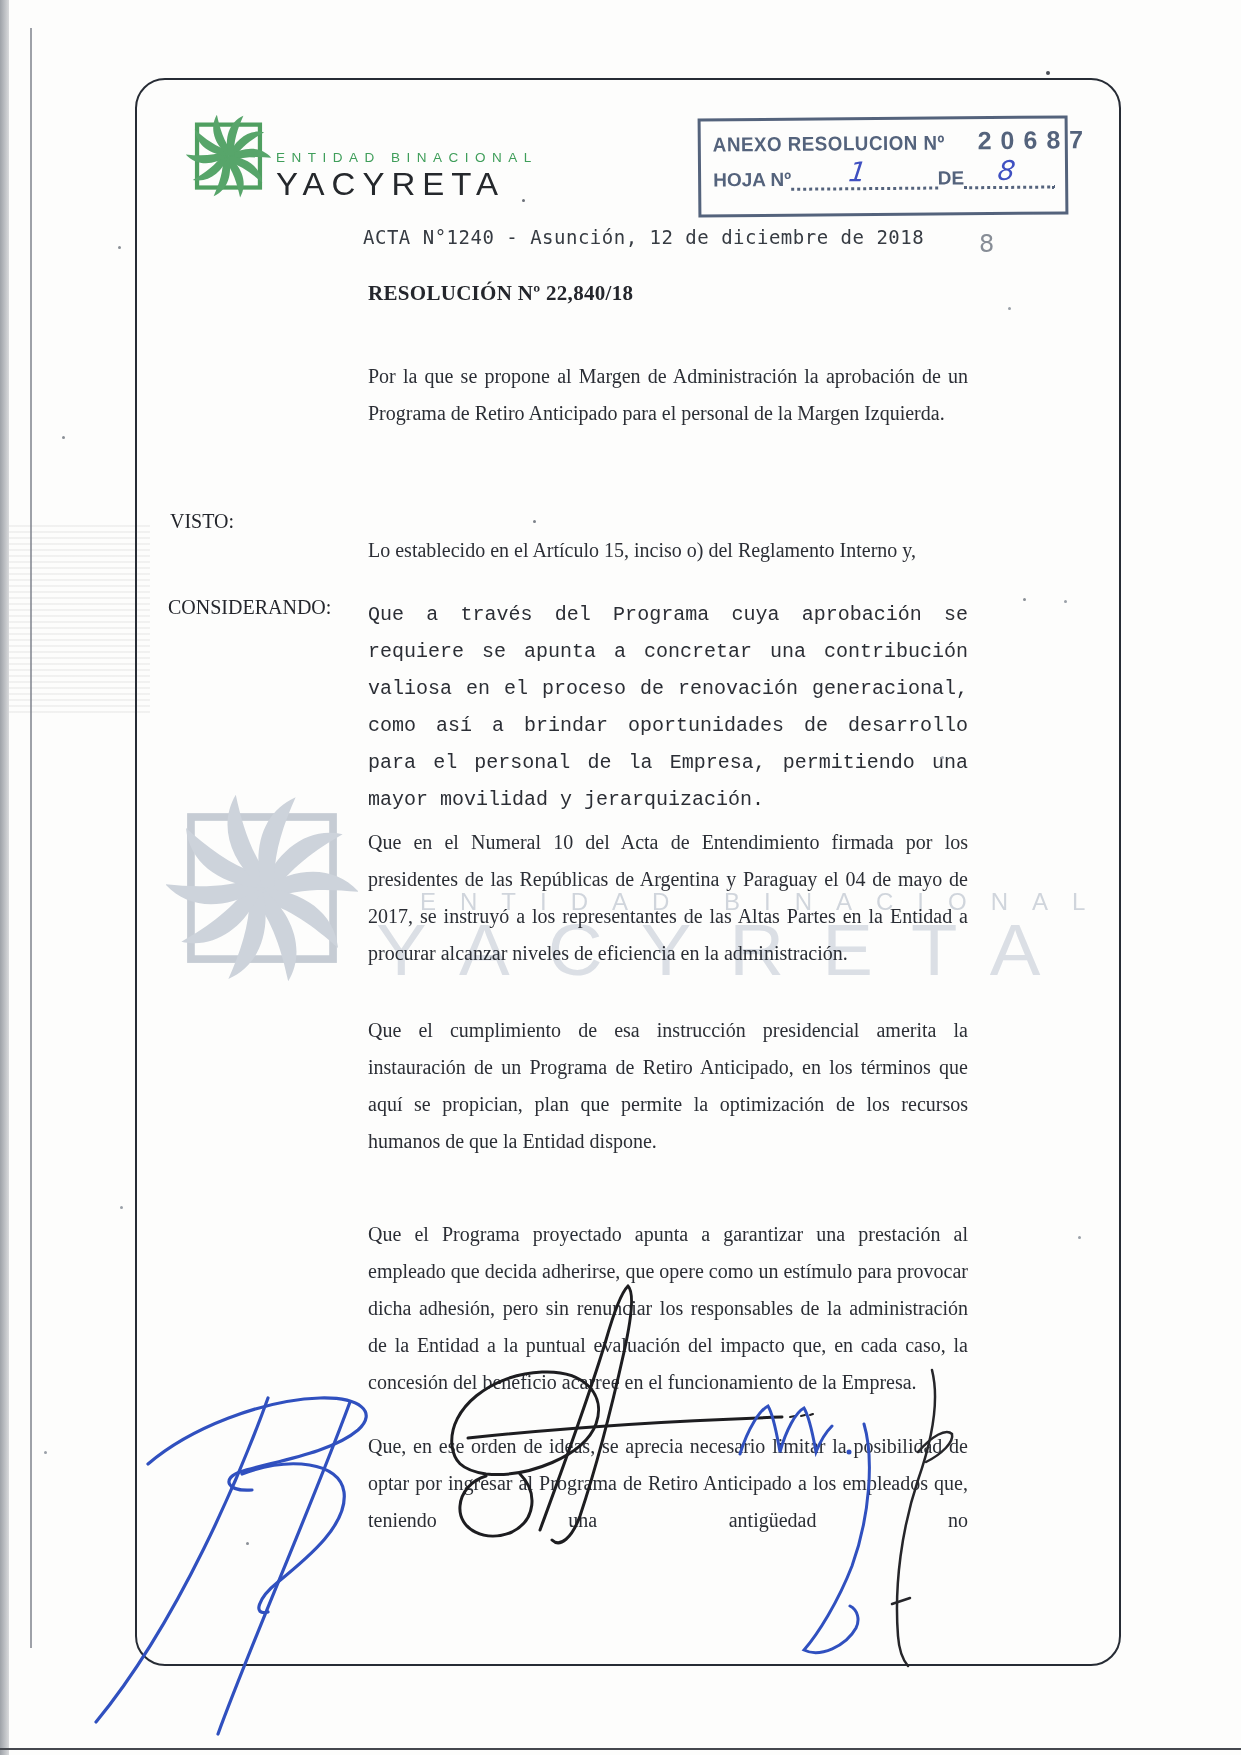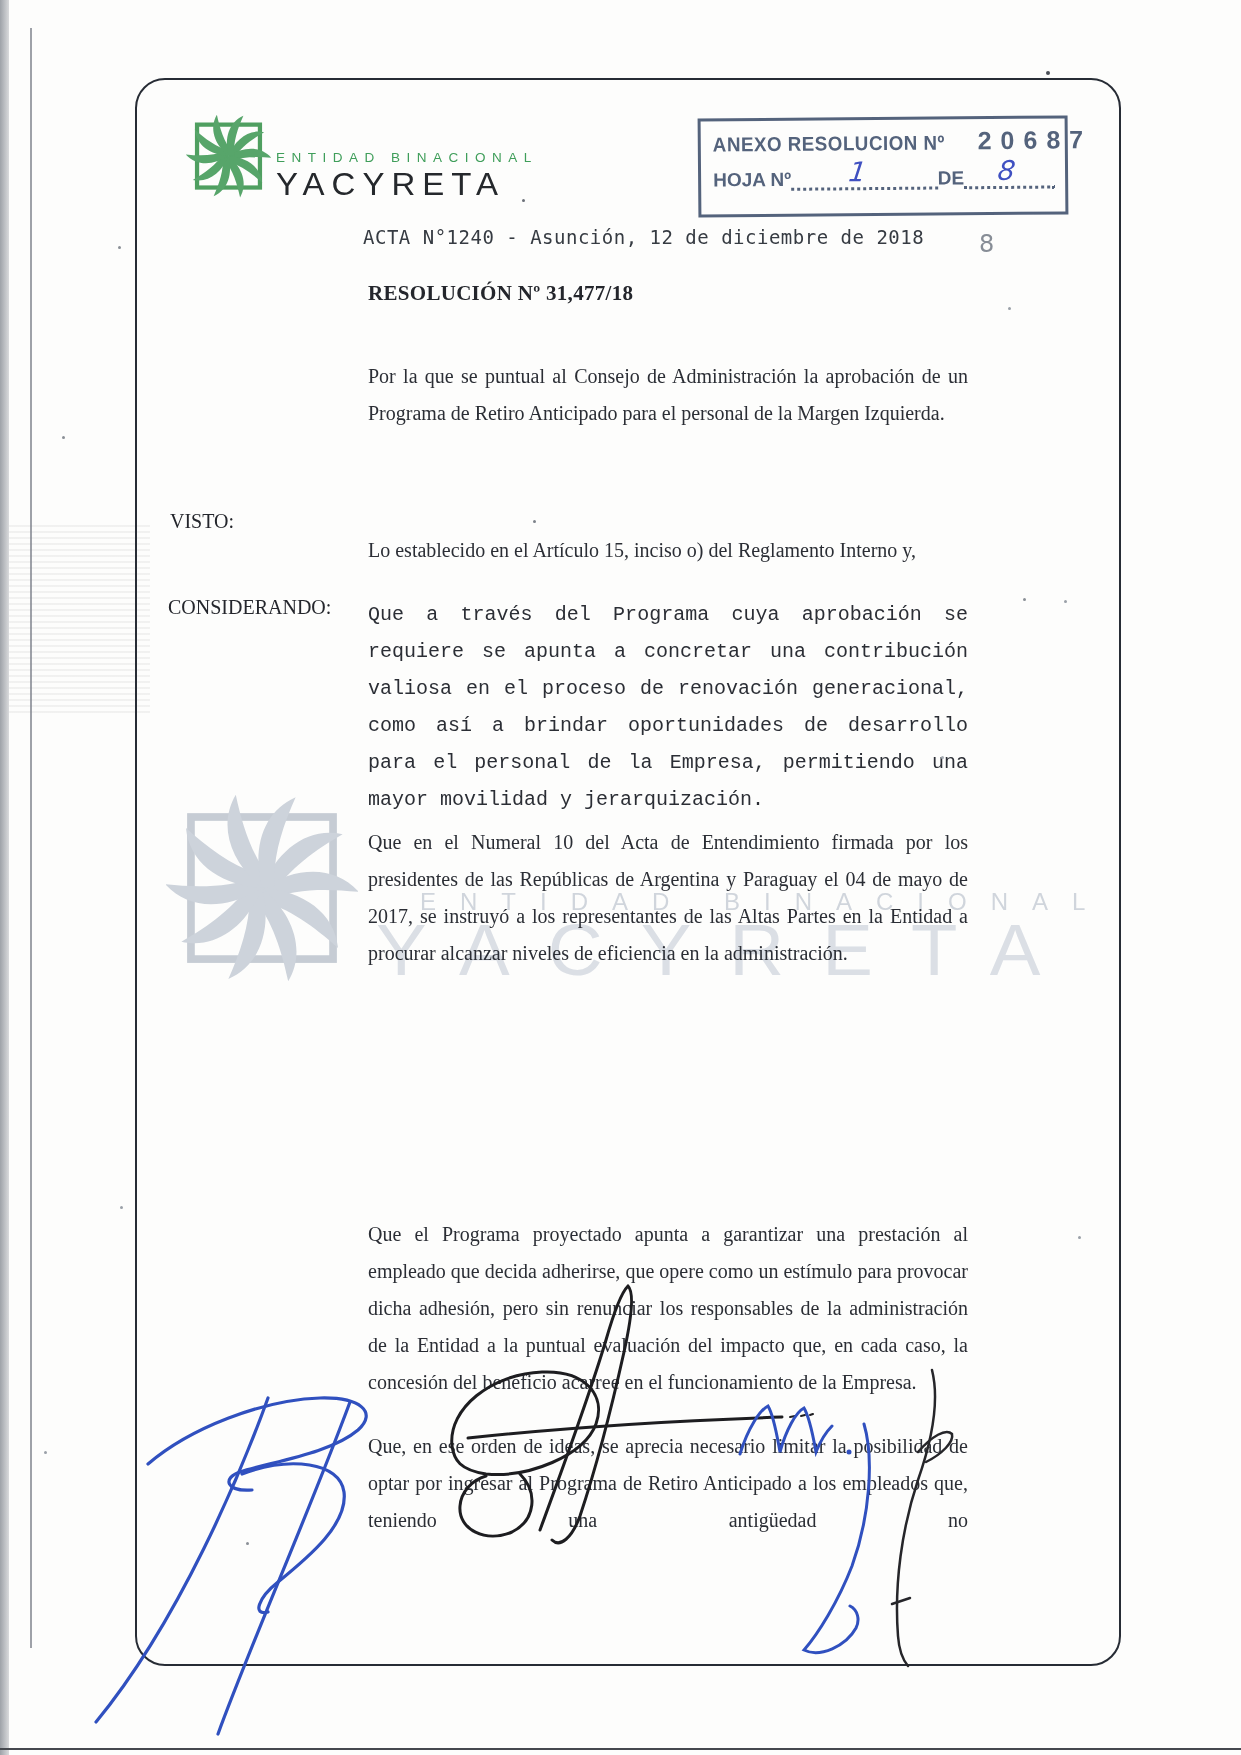--- a/index.html
+++ b/index.html
@@ -121,29 +121,30 @@
         <span class="hand hand1">1</span>
       </span>
       <span>DE</span>
       <span class="leader lead2">
         <span class="hand hand2">8</span>
       </span>
     </div>
   </div>
 
   <div class="acta">ACTA N°1240  -  Asunción, 12 de diciembre de 2018</div>
-  <div class="res-title">RESOLUCIÓN Nº 31,477/18</div>
-  <div class="para" style="top:358px;">Por la que se puntual al Consejo de Administración la aprobación de un Programa de Retiro Anticipado para el personal de la Margen Izquierda.</div>
+  <div class="res-title">RESOLUCIÓN Nº 22,840/18</div>
+  <div class="para" style="top:358px;">Por la que se propone al Margen de Administración la aprobación de un Programa de Retiro Anticipado para el personal de la Margen Izquierda.</div>
 
   <div class="side-label" style="left:170px;top:510px;">VISTO:</div>
   <div class="para" style="top:532px;">Lo establecido en el Artículo 15, inciso o) del Reglamento Interno y,</div>
 
   <div class="side-label" style="left:168px;top:596px;">CONSIDERANDO:</div>
   <div class="para" style="top:596px;font-family:Liberation Mono, monospace;">Que a través del Programa cuya aprobación se requiere se apunta a concretar una contribución valiosa en el proceso de renovación generacional, como así a brindar oportunidades de desarrollo para el personal de la Empresa, permitiendo una mayor movilidad y jerarquización.</div>
   <div class="para" style="top:824px;">Que en el Numeral 10 del Acta de Entendimiento firmada por los presidentes de las Repúblicas de Argentina y Paraguay el 04 de mayo de 2017, se instruyó a los representantes de las Altas Partes en la Entidad a procurar alcanzar niveles de eficiencia en la administración.</div>
+  <div class="para" style="top:1012px;">Que el cumplimiento de esa instrucción presidencial amerita la instauración de un Programa de Retiro Anticipado, en los términos que aquí se propician, plan que permite la optimización de los recursos humanos de que la Entidad dispone.</div>
   <div class="para" style="top:1192px;margin-top:24px;">Que el Programa proyectado apunta a garantizar una prestación al empleado que decida adherirse, que opere como un estímulo para provocar dicha adhesión, pero sin renunciar los responsables de la administración de la Entidad a la puntual evaluación del impacto que, en cada caso, la concesión del beneficio acarree en el funcionamiento de la Empresa.</div>
   <div class="para cut" style="top:1428px;">Que,  en ese orden de ideas,  se aprecia necesario limitar la posibilidad de optar por ingresar al Programa de Retiro Anticipado a los empleados que,  teniendo una antigüedad no</div>
 
   <div class="stray8">8</div>
 
   <svg class="sig-svg">
     <g fill="none" stroke="#1d1d20" stroke-width="3" stroke-linecap="round">
       <path d="M 452,1446 C 448,1408 492,1374 542,1372 C 586,1370 606,1396 596,1424 C 584,1456 528,1478 486,1474 C 460,1470 454,1460 452,1446"></path>
       <path d="M 540,1530 C 562,1470 588,1400 606,1340 C 614,1312 622,1292 628,1286 C 634,1292 632,1316 624,1352 C 612,1406 596,1468 580,1516 C 572,1538 560,1548 552,1540"></path>
       <path d="M 468,1438 C 560,1428 670,1421 782,1417"></path>

